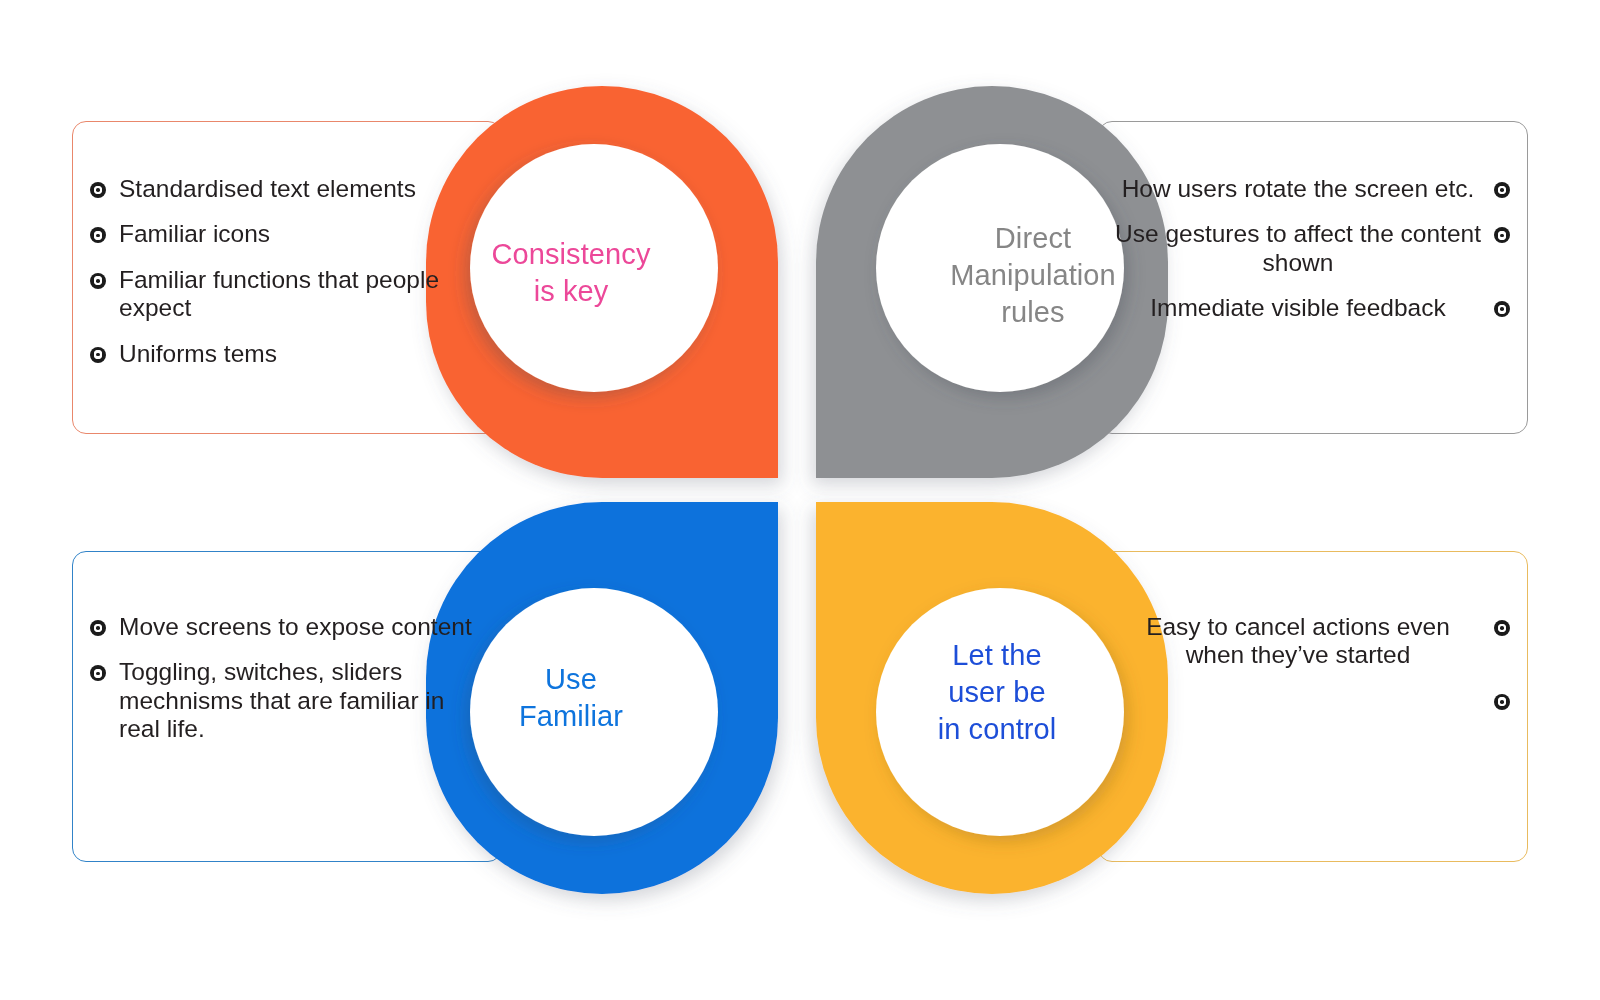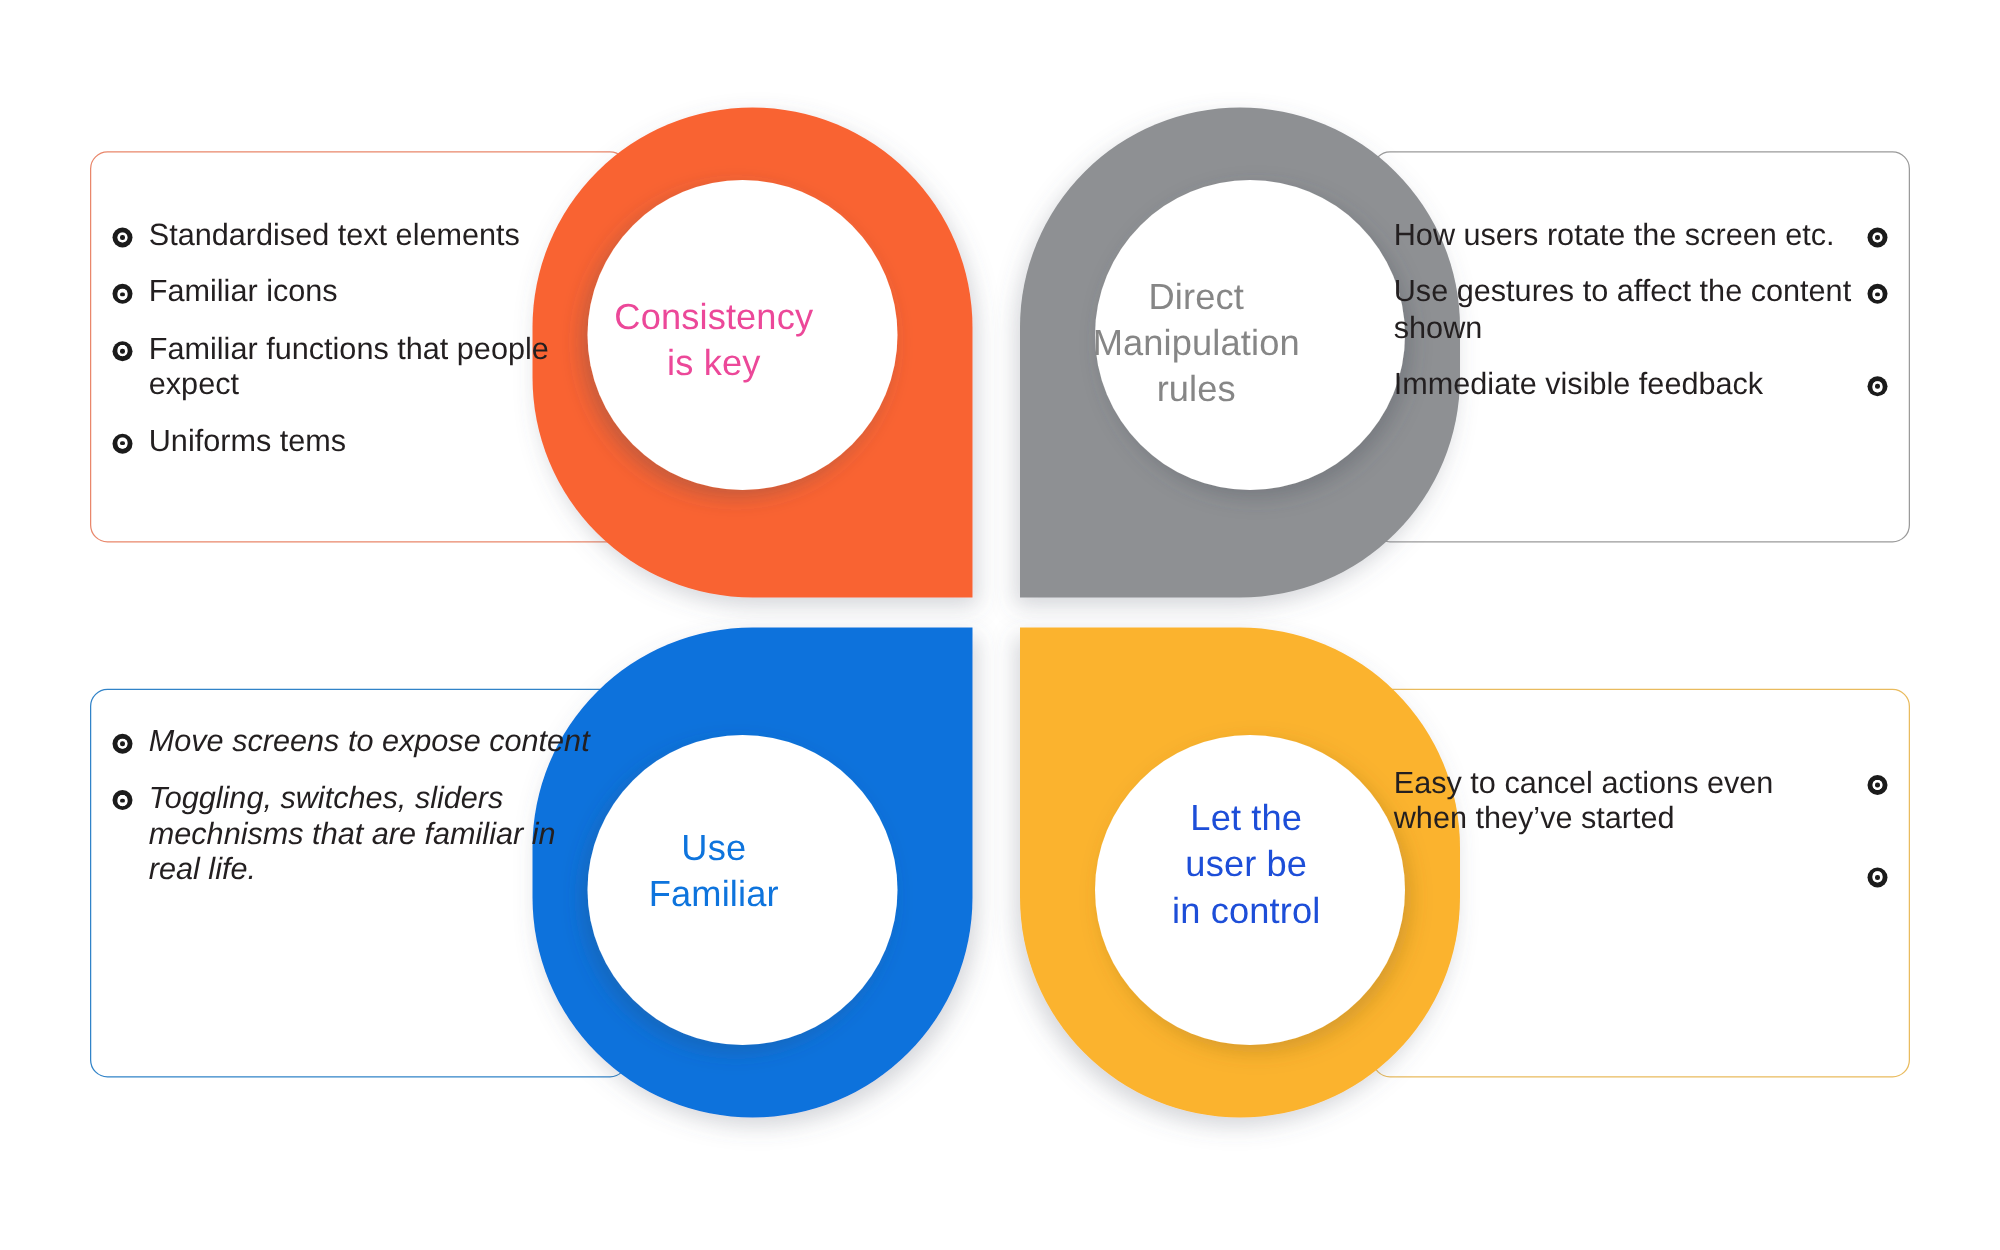--- a/index.html
+++ b/index.html
@@ -43,32 +43,32 @@
     width: 395px;
     color: #231f20;
     font-size: 24.5px;
     line-height: 1.16;
   }
   .bullets.left  { left: 90px; }
   .bullets.right { left: 1115px; }
 
   .bl-tl { top: 175px; }
   .bl-tr { top: 175px; }
-  .bl-bl { top: 580px; font-style: italic; }
+  .bl-bl { top: 613px; }
   .bl-br { top: 613px; }
 
   .bullets li {
     position: relative;
     margin: 0 0 17px 0;
     padding-left: 29px;
   }
   .bullets.right li {
     padding-left: 0;
     padding-right: 29px;
-    text-align: left;
+    text-align: center;
   }
   .bullets li:last-child { margin-bottom: 0; }
 
   .bullet-ic {
     position: absolute;
     top: 7px;
     width: 16px;
     height: 16px;
     border-radius: 50%;
     background: #1b1b1b;
@@ -116,21 +116,21 @@
   .circle-label {
     position: absolute;
     text-align: center;
     font-size: 29px;
     line-height: 1.28;
     letter-spacing: 0.1px;
     white-space: pre-line;
     pointer-events: none;
   }
   .cl-tl { left: 426px;  top: 236px; width: 290px; color: #ec4899; }
-  .cl-tr { left: 812px;  top: 220px; width: 290px; color: #868686; }
+  .cl-tr { left: 888px;  top: 220px; width: 290px; color: #868686; }
   .cl-bl { left: 426px;  top: 661px; width: 290px; color: #0e74dd; }
   .cl-br { left: 852px;  top: 637px; width: 290px; color: #1d4ed8; }
 </style>
 </head>
 <body>
 
 <div id="stage">
 
   <div class="card card-tl"></div>
   <div class="card card-tr"></div>

